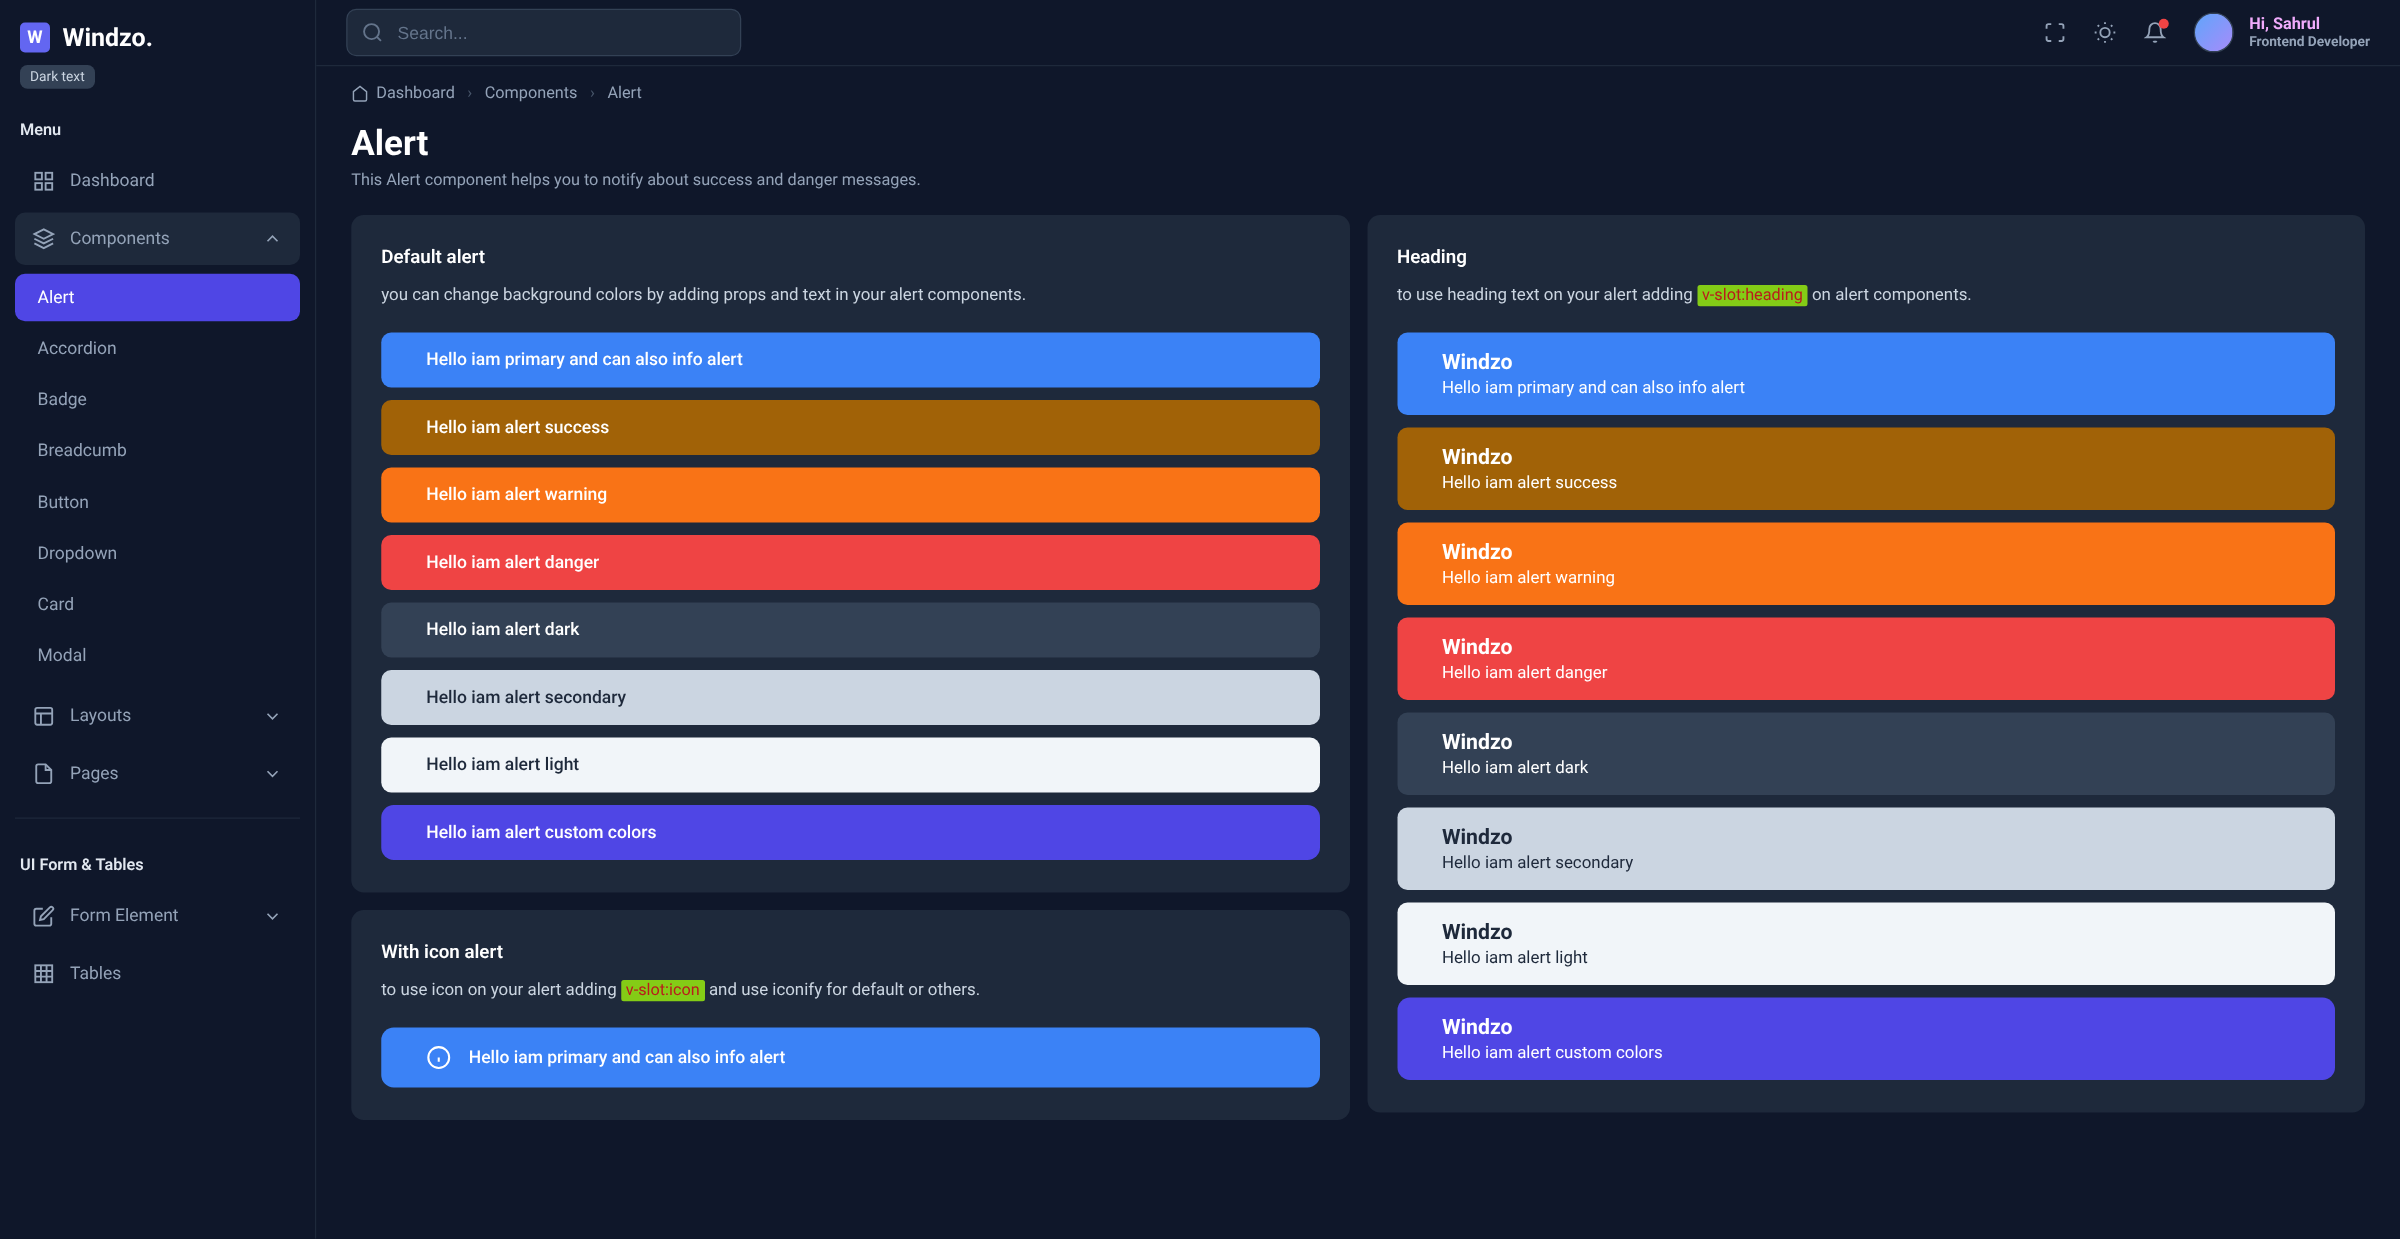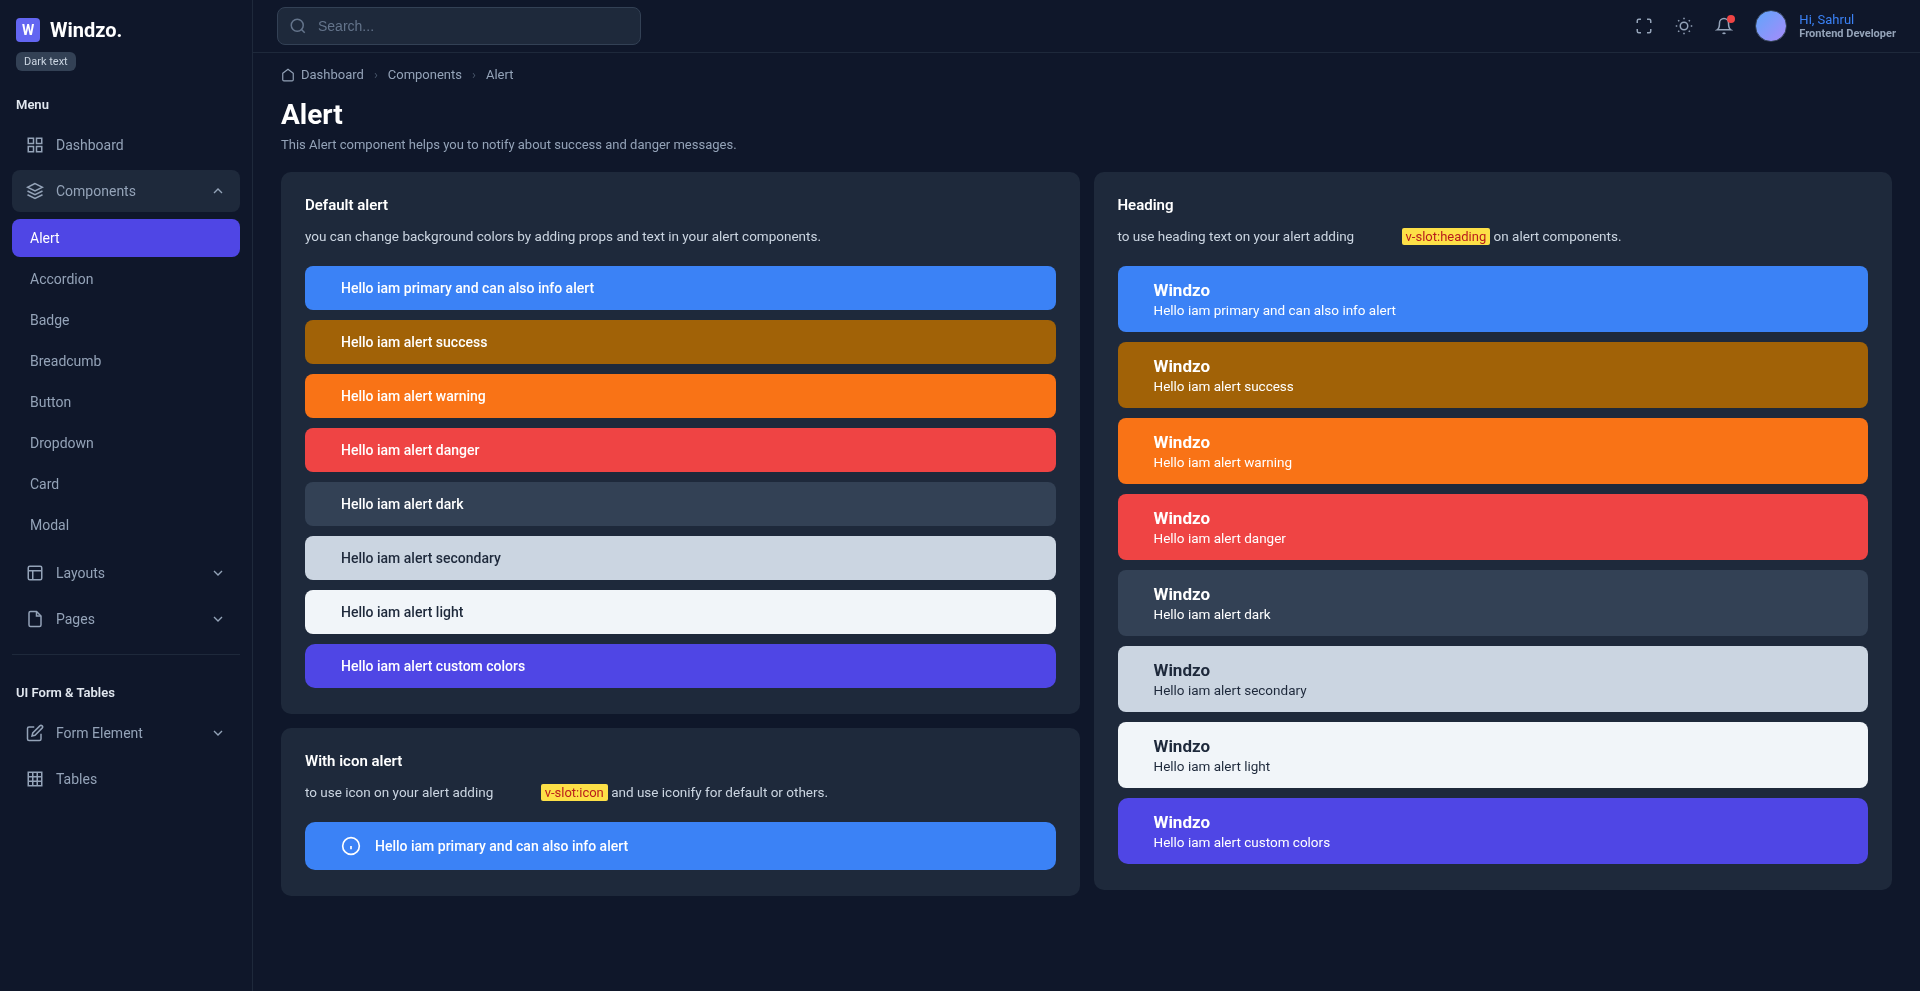--- a/index.html
+++ b/index.html
@@ -50,50 +50,50 @@
 .divider { height: 1px; background: #1e293b; margin: 14px 0; }
 
 
 .main { flex: 1; display: flex; flex-direction: column; }
 .topbar {
   height: 53px; display: flex; align-items: center; justify-content: space-between;
   padding: 0 24px; border-bottom: 1px solid #1e293b;
 }
 .search-wrap { position: relative; }
 .search-input {
-  width: 364px; height: 38px; background: #1e293b; border: 1px solid #334155;
+  width: 316px; height: 38px; background: #1e293b; border: 1px solid #334155;
   border-radius: 8px; padding: 0 14px 0 40px; color: #ef4444; font-size: 14px;
 }
 .search-input::placeholder { color: #64748b; }
 .search-icon-pos { position: absolute; left: 12px; top: 50%; transform: translateY(-50%); color: #64748b; }
 .topbar-right { display: flex; align-items: center; gap: 22px; }
 .icon-btn { color: #94a3b8; cursor: pointer; position: relative; display: inline-flex; }
 .bell-dot { position: absolute; top: -2px; right: -2px; width: 8px; height: 8px; background: #ef4444; border-radius: 50%; }
 .user-block { display: flex; align-items: center; gap: 12px; }
 .avatar {
   width: 32px; height: 32px; border-radius: 50%; background: linear-gradient(135deg,#60a5fa,#a78bfa);
   border: 1px solid #334155;
 }
-.user-name { font-size: 13px; font-weight: 400; color: #3b82f6; }
+.user-name { font-size: 13px; font-weight: 700; color: #f0abfc; }
 .user-role { font-size: 11px; color: #94a3b8; font-weight: bold; }
 
 .breadcrumb { display: flex; align-items: center; gap: 10px; padding: 14px 28px 0; color: #94a3b8; font-size: 13px; }
 .breadcrumb .chev { color: #475569; }
 .breadcrumb .home { display: inline-flex; align-items: center; gap: 6px; }
 .page-head { padding: 16px 28px 20px; }
 .page-title { font-size: 28px; font-weight: 700; color: #fff; margin-bottom: 6px; }
 .page-sub { font-size: 13px; color: #94a3b8; }
 
 .content { display: grid; grid-template-columns: 1fr 1fr; gap: 14px; padding: 0 28px 28px; }
 .card {
   background: #1e293b; border-radius: 10px; padding: 24px 24px 26px;
 }
 .card-title { font-size: 15px; font-weight: 600; color: #fff; margin-bottom: 14px; }
 .card-desc { font-size: 13.5px; color: #cbd5e1; margin-bottom: 22px; }
-.code-chip { background: #fde047; color: #b91c1c; padding: 1px 4px; border-radius: 2px; font-size: 13px; margin-left: 44px; }
+.code-chip { background: #84cc16; color: #b91c1c; padding: 1px 4px; border-radius: 2px; font-size: 13px; }
 
 .alert {
   padding: 14px 36px; border-radius: 8px; color: #fff; font-size: 14px; font-weight: 500;
   margin-bottom: 10px;
 }
 .alert:last-child { margin-bottom: 0; border-radius: 10px; }
 .alert-primary { background: #3b82f6; }
 .alert-success { background: #a16207; }
 .alert-warning { background: #f97316; }
 .alert-danger { background: #ef4444; }

